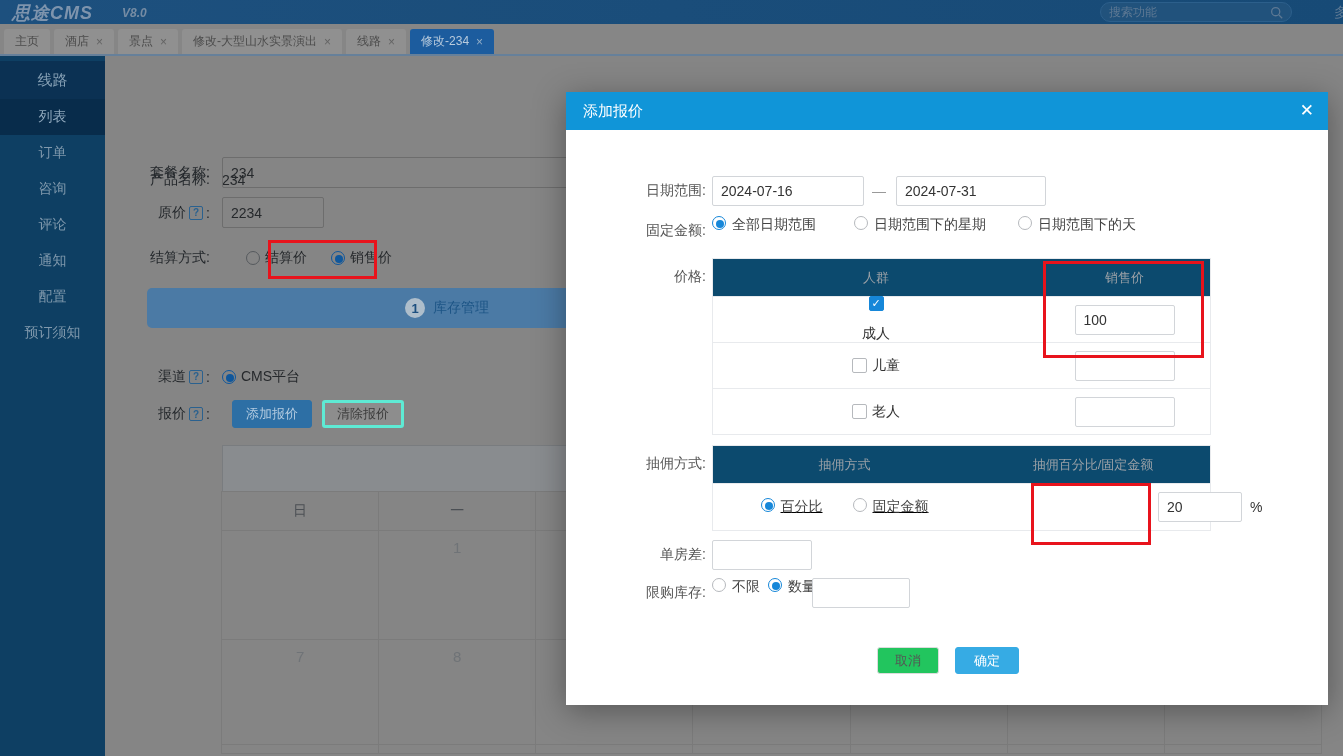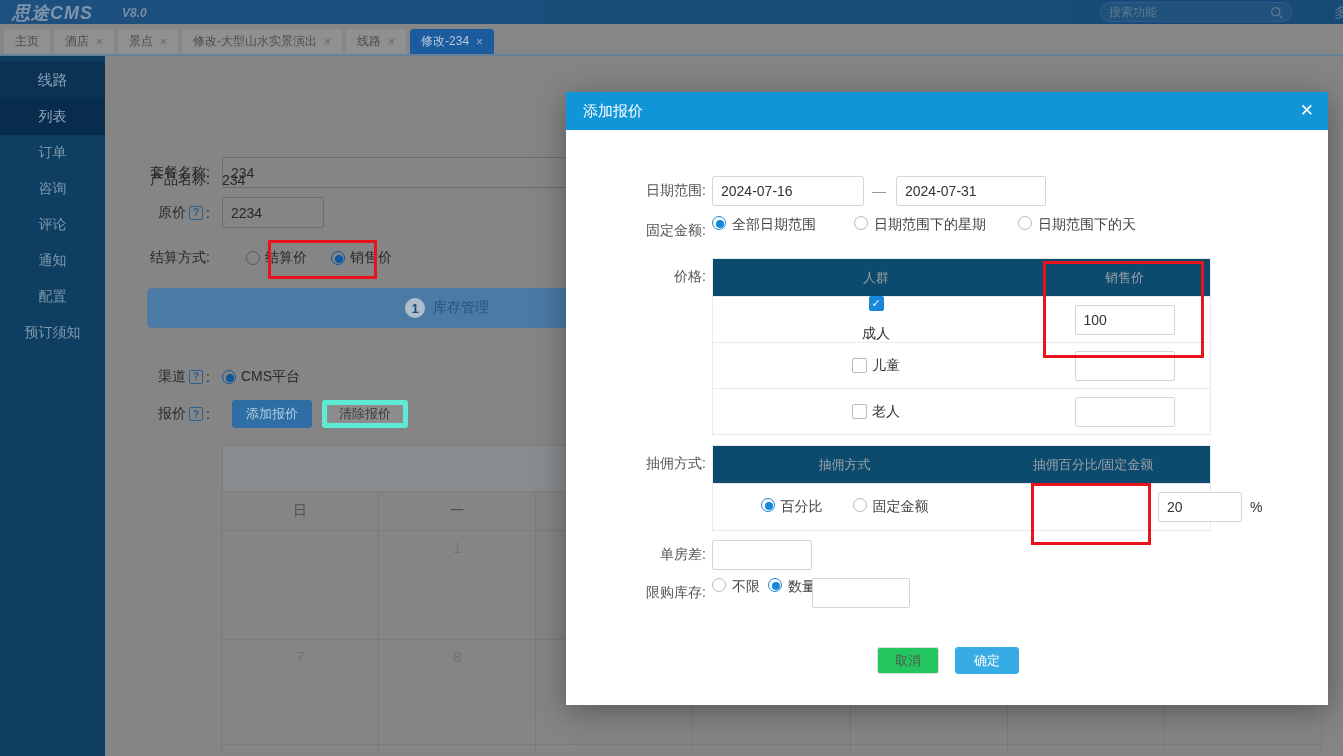--- a/index.html
+++ b/index.html
@@ -69,21 +69,21 @@
     background:#4b7aa5; border-radius:5px; }
   .stepbadge { position:absolute; left:258px; top:10px; width:20px; height:20px;
     border-radius:50%; background:#aebecb; color:#1c4f7f; font-size:13px;
     font-weight:bold; display:flex; align-items:center; justify-content:center; }
   .steplabel { position:absolute; left:286px; top:0; height:40px; display:flex;
     align-items:center; font-size:14px; color:#1d5586; }
 
   .btn-dim-primary { height:28px; padding:0 13px; background:#2d6fa5;
     border:1px solid #2d6fa5; border-radius:3px; color:#b3cbe0; font-size:13px; cursor:pointer; }
   .btn-dim-plain { height:28px; padding:0 12px; background:#8d8d8d;
-    border:5px solid #5eead4; border-radius:3px; color:#3c3c3c; font-size:13px; cursor:pointer; }
+    border:3px solid #5eead4; border-radius:3px; color:#3c3c3c; font-size:13px; cursor:pointer; }
 
   
   .calendar { position:absolute; left:117px; top:389px; width:1100px; }
   .cal-toolbar { height:47px; background:#898c8f; border:1px solid #797c7f; border-bottom:none; }
   .cal-grid { display:grid; grid-template-columns:repeat(7,1fr); }
   .cal-wd { height:40px; border:1px solid #7b7b7b; margin-left:-1px; margin-top:-1px;
     display:flex; align-items:center; justify-content:center; font-size:14px; color:#4b4f54; }
   .cal-cell { height:110px; border:1px solid #7b7b7b; margin-left:-1px; margin-top:-1px;
     display:flex; justify-content:center; padding-top:8px; font-size:15px; color:#6f7377; }
   .cal-cell.r2 { height:106px; }
@@ -351,21 +351,21 @@
       </div>
     </div>
 
     <div class="mlabel" style="top:353px; height:37px;">抽佣方式:</div>
     <div class="mtable" style="top:353px;">
       <div class="mthead">
         <div class="mth" style="width:263px;">抽佣方式</div>
         <div class="mth" style="width:234px;">抽佣百分比/固定金额</div>
       </div>
       <div class="mtr" style="height:47px;">
-        <div class="mtd" style="width:263px; gap:30px;">
+        <div class="mtd" style="width:263px; gap:30px;text-decoration:underline;">
           <span class="mopt">
             <span class="mradio sel"></span>
             <span>百分比</span>
           </span>
           <span class="mopt">
             <span class="mradio"></span>
             <span>固定金额</span>
           </span>
         </div>
         <div class="mtd" style="width:234px; position:relative; justify-content:flex-start;">

